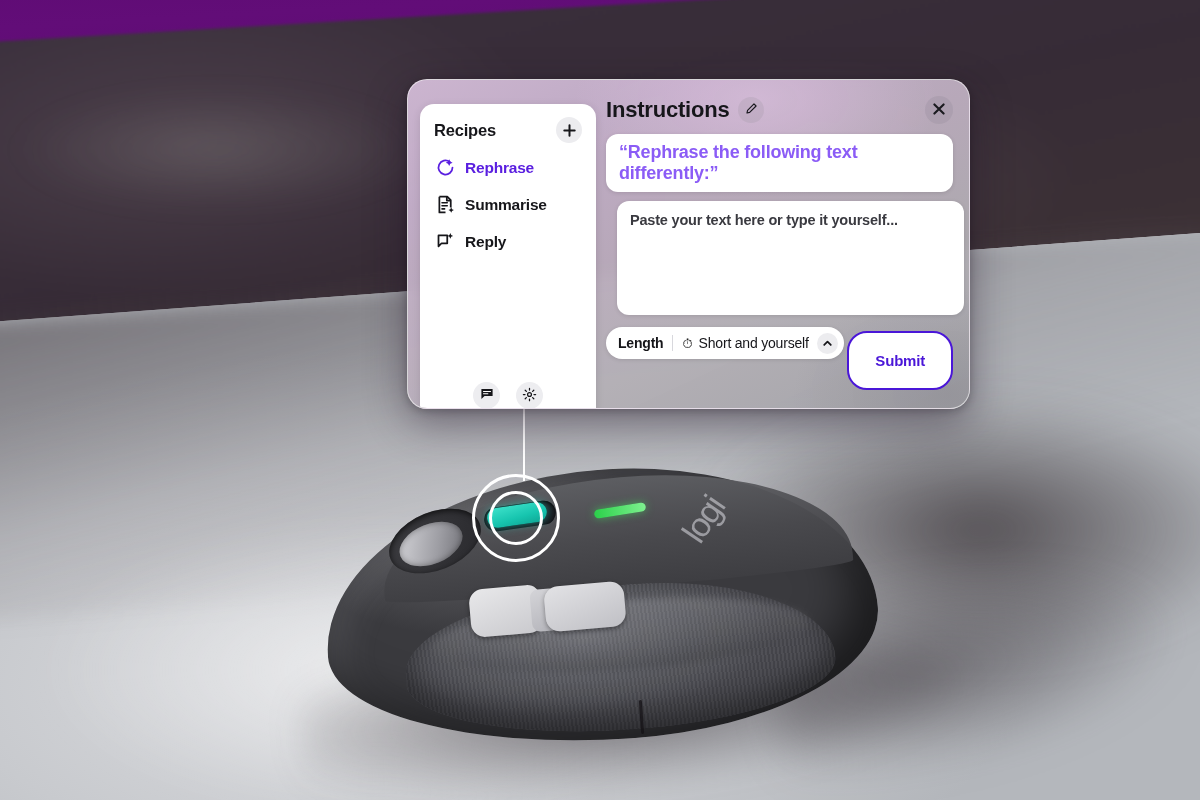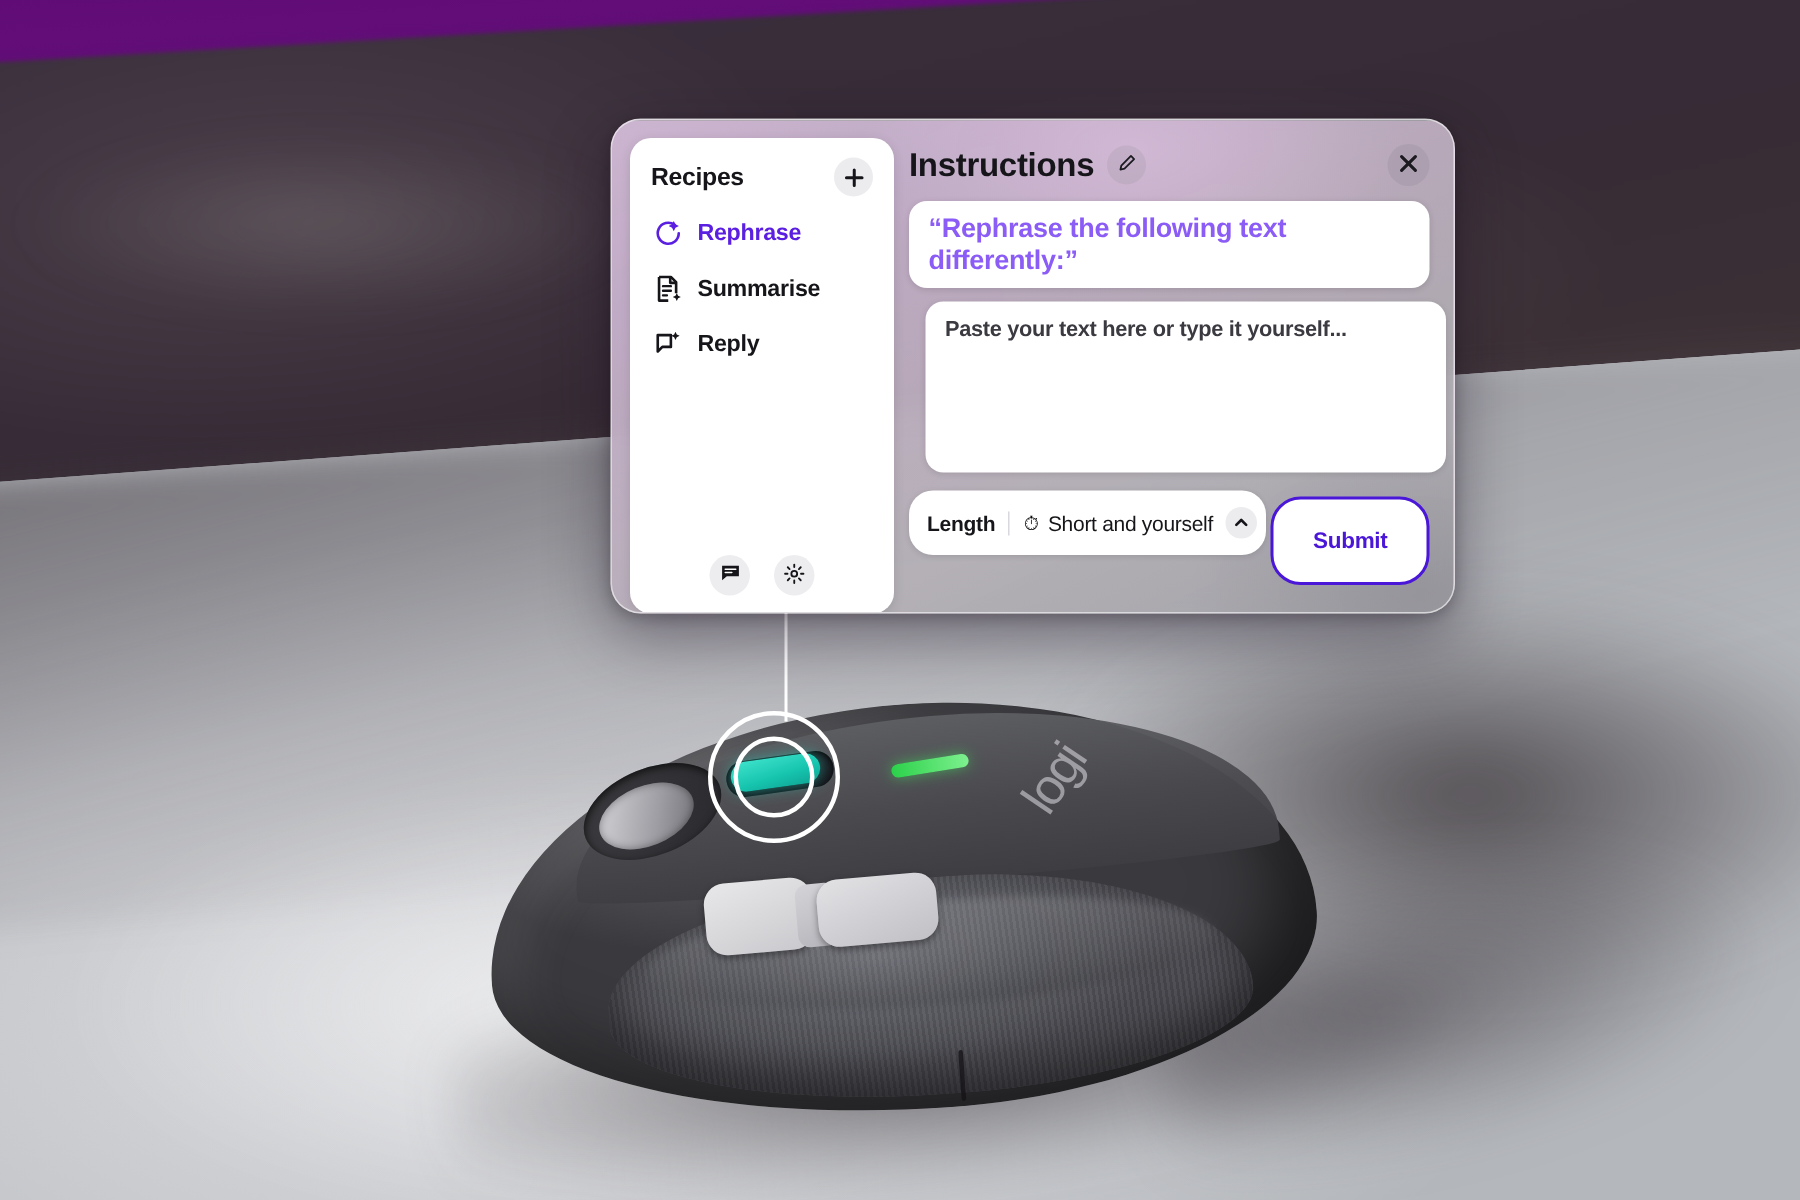--- a/index.html
+++ b/index.html
@@ -290,21 +290,21 @@
     inset: 0;
     pointer-events: none;
     background:
       radial-gradient(ellipse 260px 140px at 62% 6%, rgba(226,196,229,.55), transparent 70%),
       radial-gradient(ellipse 220px 150px at 96% 96%, rgba(120,118,126,.35), transparent 70%);
   }
 
   
   .recipes-card {
     position: absolute;
-    left: 12px; top: 12px;
+    left: 12px; top: 24px;
     width: 176px; height: 317px;
     background: #ffffff;
     border-radius: 14px;
     z-index: 3;
     box-shadow: 0 2px 8px rgba(0,0,0,.12);
   }
   .recipes-head {
     display: flex;
     align-items: center;
     justify-content: space-between;
@@ -432,21 +432,21 @@
     color: #3a3a40;
     letter-spacing: -.2px;
   }
 
   .selector-row { margin-top: 12px; }
   .selector {
     display: inline-flex;
     align-items: center;
     background: #ffffff;
     border-radius: 16px;
-    height: 43px;
+    height: 32px;
     padding: 0 6px 0 12px;
     box-shadow: 0 1px 4px rgba(0,0,0,.12);
     cursor: pointer;
   }
   .selector-label {
     font-size: 14px;
     font-weight: 700;
     color: #16161a;
     letter-spacing: -.2px;
     padding-right: 9px;

